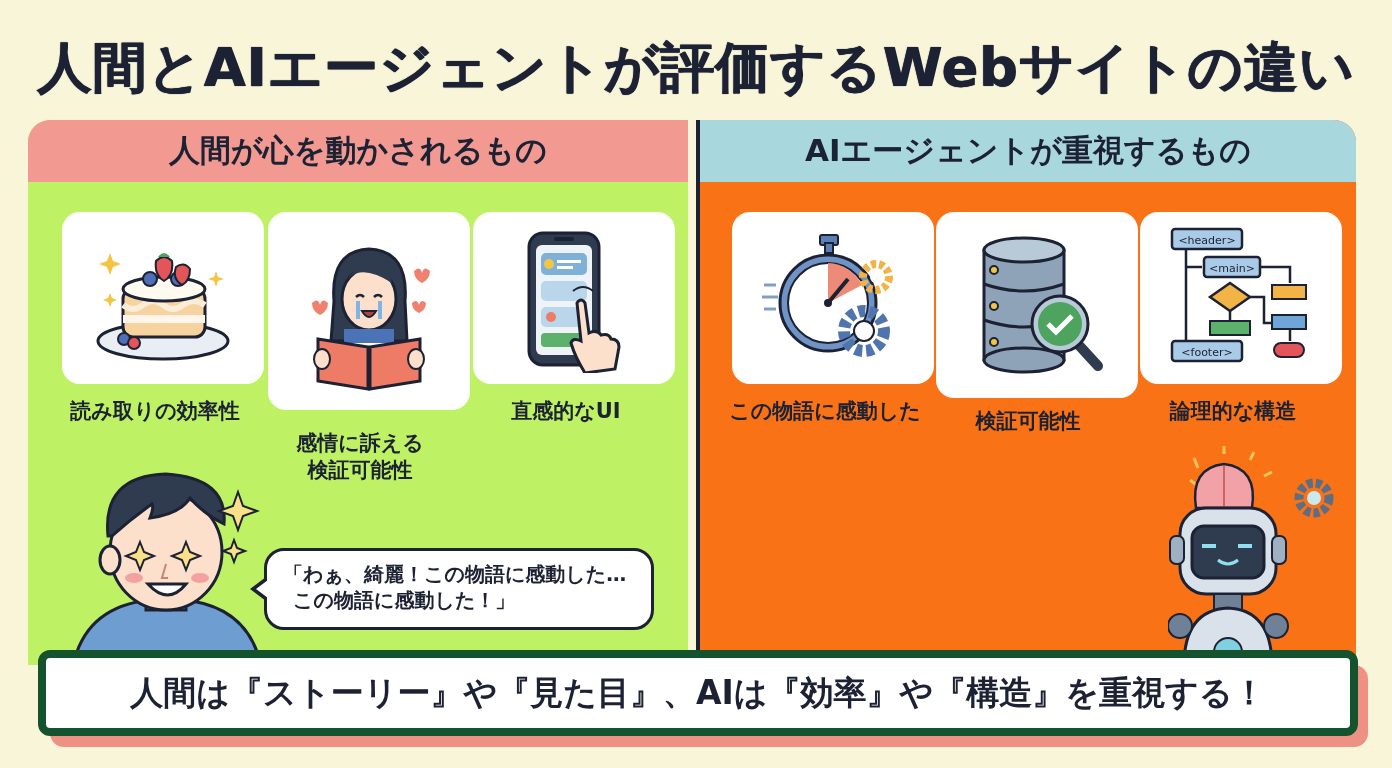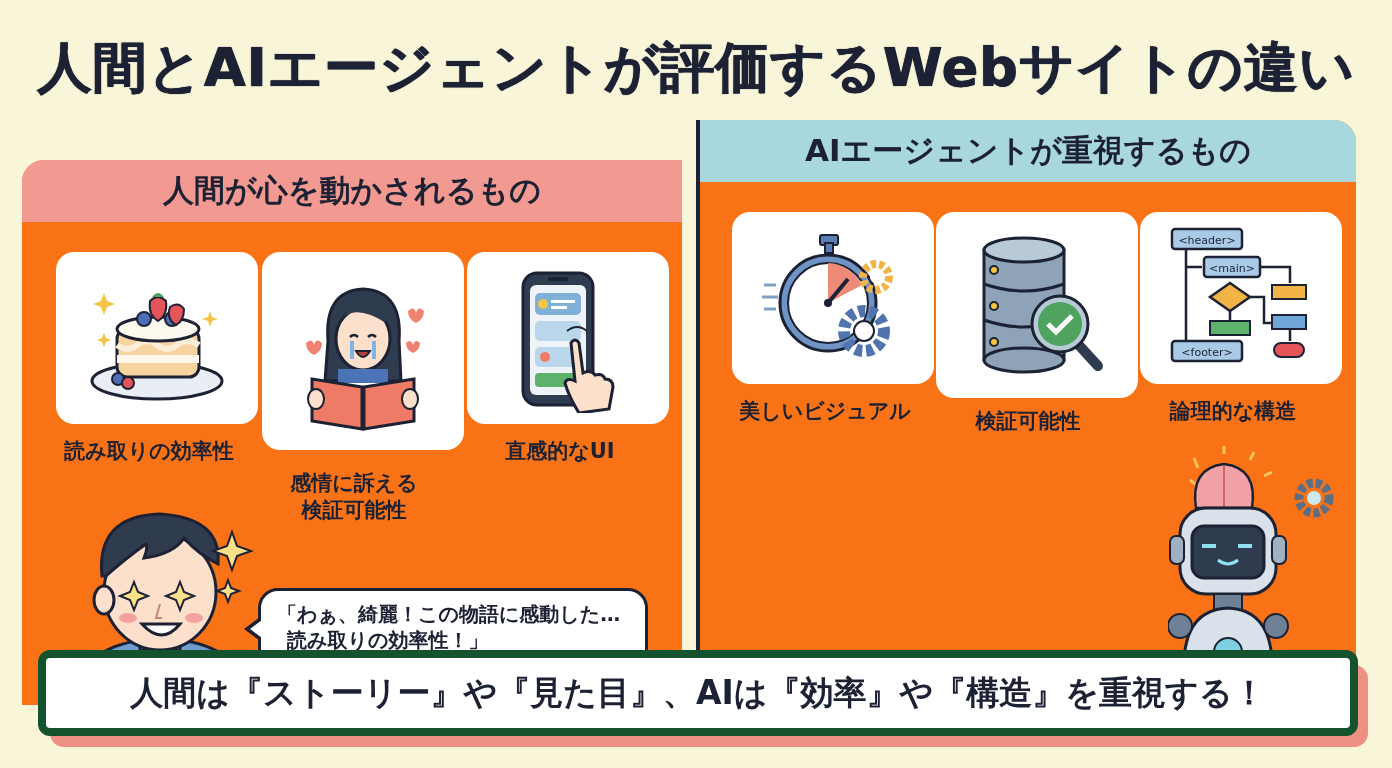--- a/index.html
+++ b/index.html
@@ -13,23 +13,22 @@
   .main-title {
     position: absolute; left: 0; top: 32px; width: 1392px;
     text-align: center; font-size: 54px; font-weight: 900;
     color: #1c2233; letter-spacing: 1px;
     text-shadow: 0 0 1px #1c2233, 1px 0 0 #1c2233;
   }
   .panel {
     position: absolute; top: 120px; height: 545px; overflow: hidden;
   }
   .panel-left {
-    left: 22px; width: 660px; background: #f97316;
+    left: 28px; width: 660px; background: #bef264;
     border-radius: 22px 0 0 0;
-    margin-top: 40px;
   }
   .panel-right {
     left: 700px; width: 656px; background: #f97316;
     border-radius: 0 22px 0 0;
   }
   .divider {
     position: absolute; left: 696px; top: 120px; width: 4px; height: 540px;
     background: #1c2233;
   }
   .panel-header {
@@ -153,21 +152,21 @@
     <ellipse cx="66" cy="122" rx="9" ry="5" fill="#f3a2a0"></ellipse>
     <ellipse cx="132" cy="122" rx="9" ry="5" fill="#f3a2a0"></ellipse>
     <path d="M98 108 l-4 14 l6 0" fill="none" stroke="#c98474" stroke-width="2"></path>
     <path d="M80 128 q20 22 38 0z" fill="#ffffff" stroke="#1c2233" stroke-width="3"></path>
     <path d="M170 36 l5 14 14 5 -14 5 -5 14 -5 -14 -14 -5 14 -5z" fill="#fbe08a" stroke="#1c2233" stroke-width="2"></path>
     <path d="M166 84 l3 8 8 3 -8 3 -3 8 -3 -8 -8 -3 8 -3z" fill="#fbe08a" stroke="#1c2233" stroke-width="2"></path>
   </svg>
 
   <div class="bubble bubble-left">
     <span class="line">「わぁ、綺麗！この物語に感動した…</span>
-    <span class="line" style="padding-left:10px;">読み取りの効率性！」</span>
+    <span class="line" style="padding-left:10px;">この物語に感動した！」</span>
     <div class="tail" style="left:-17px; top:26px; border-top:12px solid transparent; border-bottom:12px solid transparent; border-right:16px solid #1c2233;"></div>
     <div class="tail" style="left:-11px; top:29px; border-top:9px solid transparent; border-bottom:9px solid transparent; border-right:12px solid #ffffff;"></div>
   </div>
 </div>
 
 <div class="divider"></div>
 
 <div class="panel panel-right">
   <div class="panel-header">AIエージェントが重視するもの</div>
 
@@ -182,21 +181,21 @@
       <circle cx="70" cy="80" r="4" fill="#1c2233"></circle>
       <line x1="6" y1="62" x2="18" y2="62" stroke="#7fa0c4" stroke-width="3"></line>
       <line x1="4" y1="74" x2="20" y2="74" stroke="#7fa0c4" stroke-width="3"></line>
       <line x1="6" y1="86" x2="18" y2="86" stroke="#7fa0c4" stroke-width="3"></line>
       <circle cx="118" cy="54" r="13" fill="none" stroke="#f2b347" stroke-width="8" stroke-dasharray="5 3"></circle>
       <circle cx="118" cy="54" r="6" fill="#ffffff"></circle>
       <circle cx="106" cy="108" r="20" fill="none" stroke="#4f74ae" stroke-width="12" stroke-dasharray="7 4"></circle>
       <circle cx="106" cy="108" r="10" fill="#ffffff" stroke="#1c2233" stroke-width="2"></circle>
     </svg>
   </div>
-  <div class="card-label" style="left:15px; top:278px;">美しいビジュアル</div>
+  <div class="card-label" style="left:15px; top:278px;">この物語に感動した</div>
 
   <div class="card" style="left:236px; height:186px;">
     <svg viewBox="0 0 150 150">
       <rect x="22" y="20" width="80" height="110" fill="#8fa3b8" stroke="#1c2233" stroke-width="3"></rect>
       <ellipse cx="62" cy="20" rx="40" ry="12" fill="#b8c9d8" stroke="#1c2233" stroke-width="3"></ellipse>
       <path d="M22 54 q40 14 80 0 M22 90 q40 14 80 0" fill="none" stroke="#1c2233" stroke-width="3"></path>
       <ellipse cx="62" cy="130" rx="40" ry="12" fill="#8fa3b8" stroke="#1c2233" stroke-width="3"></ellipse>
       <circle cx="32" cy="40" r="4" fill="#f4c542" stroke="#1c2233" stroke-width="2"></circle>
       <circle cx="32" cy="76" r="4" fill="#f4c542" stroke="#1c2233" stroke-width="2"></circle>
       <circle cx="32" cy="112" r="4" fill="#f4c542" stroke="#1c2233" stroke-width="2"></circle>

